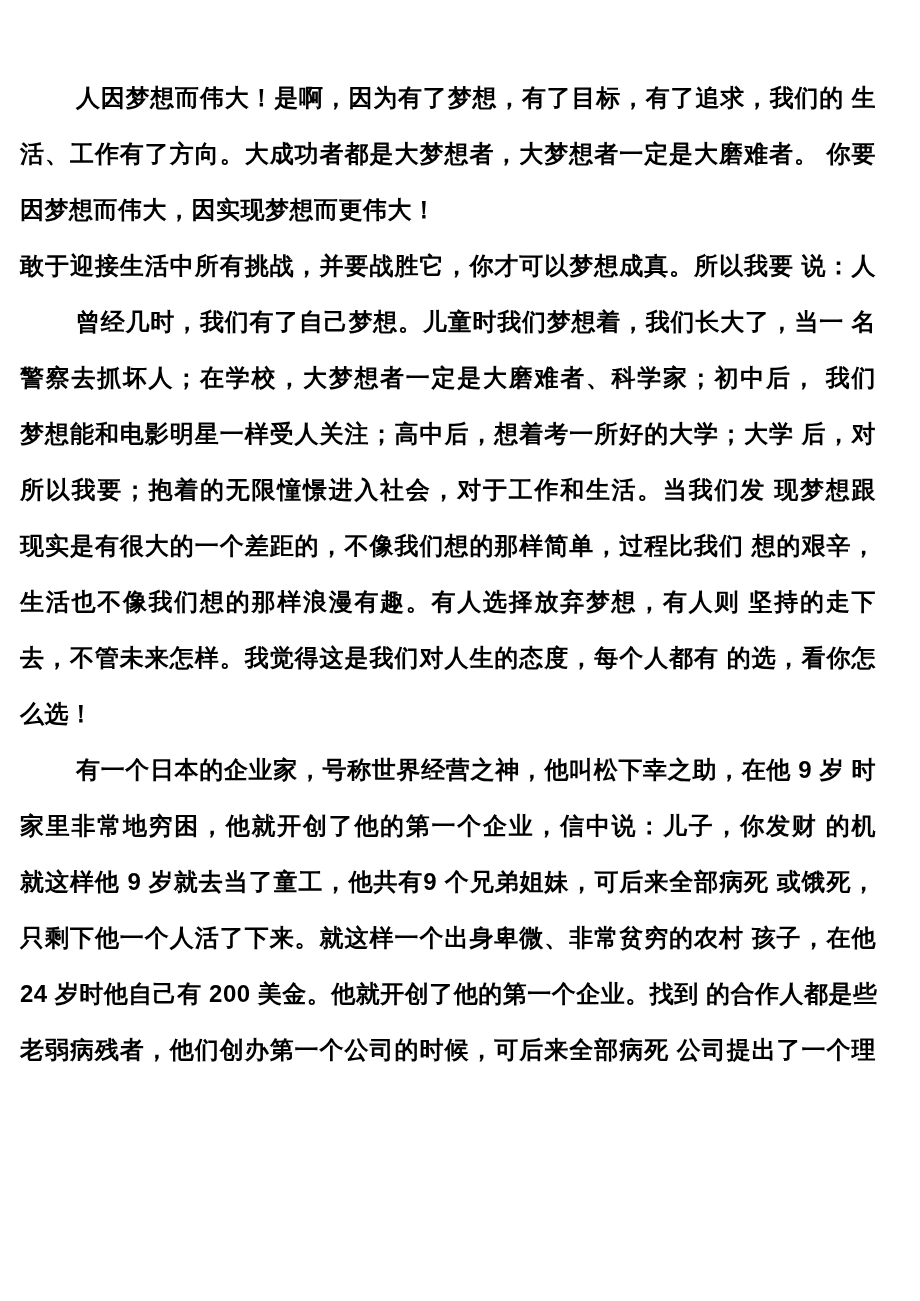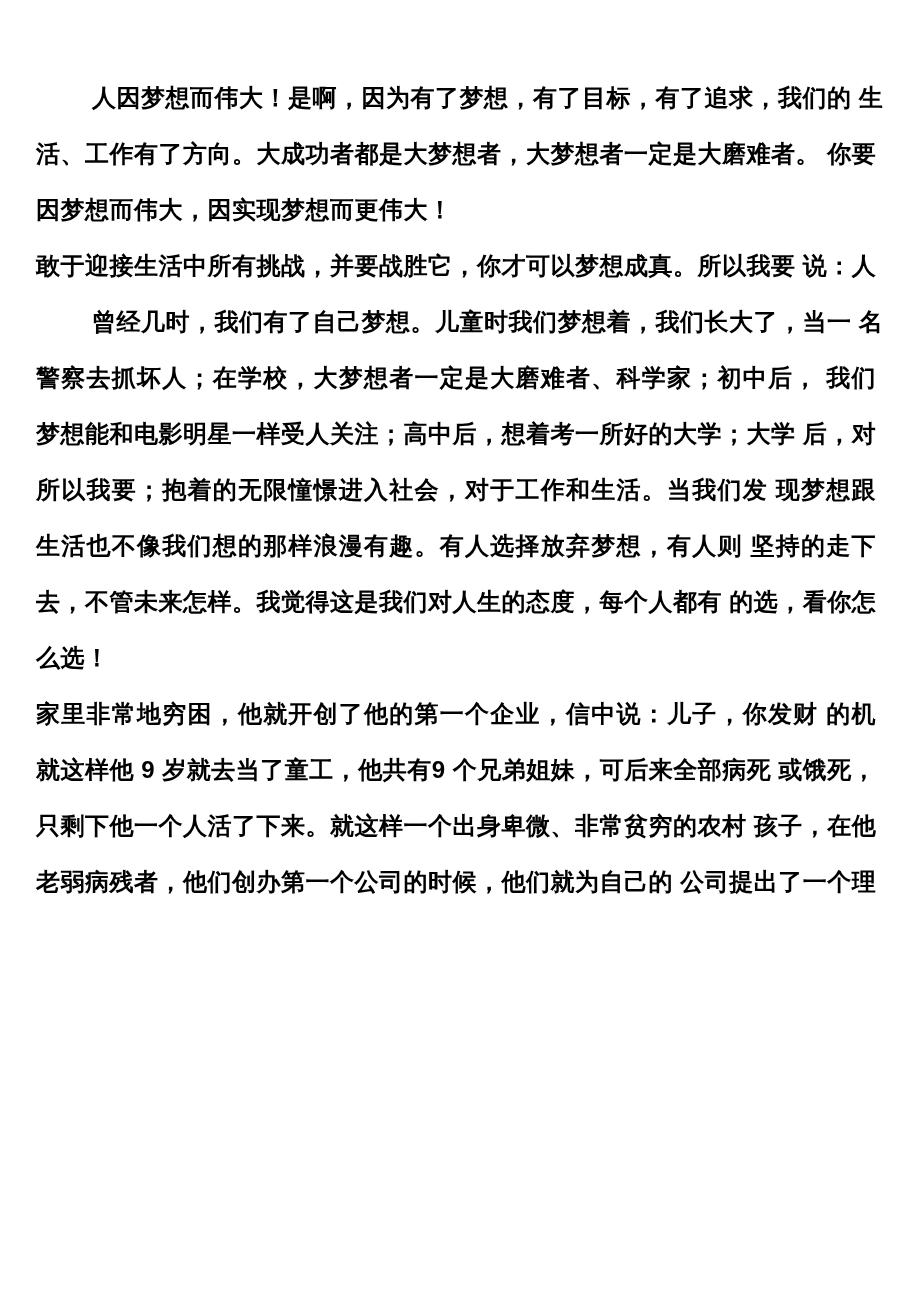--- a/index.html
+++ b/index.html
@@ -8,21 +8,21 @@
     background: #ffffff;
   }
   body {
     width: 920px;
     height: 1301px;
     font-family: "Liberation Sans", sans-serif;
     color: #000000;
     overflow: hidden;
   }
   .page {
-    padding: 70px 44px 0 36px;
+    padding: 70px 44px 0 20px;
     box-sizing: border-box;
     width: 920px;
   }
   .paragraph {
     margin: 0;
     padding: 0;
   }
   .line {
     font-size: 24px;
     font-weight: 600;
@@ -52,25 +52,28 @@
     <div class="line">活、工作有了方向。大成功者都是大梦想者，大梦想者一定是大磨难者。 你要</div>
     <div class="line short">因梦想而伟大，因实现梦想而更伟大！</div>
     <div class="line">敢于迎接生活中所有挑战，并要战胜它，你才可以梦想成真。所以我要 说：人</div>
   </div>
 
   <div class="paragraph">
     <div class="line indent">曾经几时，我们有了自己梦想。儿童时我们梦想着，我们长大了，当一 名</div>
     <div class="line">警察去抓坏人；在学校，大梦想者一定是大磨难者、科学家；初中后， 我们</div>
     <div class="line">梦想能和电影明星一样受人关注；高中后，想着考一所好的大学；大学 后，对</div>
     <div class="line">所以我要；抱着的无限憧憬进入社会，对于工作和生活。当我们发 现梦想跟</div>
+    <div class="line">现实是有很大的一个差距的，不像我们想的那样简单，过程比我们 想的艰辛，</div>
     <div class="line">生活也不像我们想的那样浪漫有趣。有人选择放弃梦想，有人则 坚持的走下</div>
     <div class="line">去，不管未来怎样。我觉得这是我们对人生的态度，每个人都有 的选，看你怎</div>
     <div class="line short">么选！</div>
   </div>
 
   <div class="paragraph">
+    <div class="line indent">有一个日本的企业家，号称世界经营之神，他叫松下幸之助，在他 9 岁 时</div>
     <div class="line">家里非常地穷困，他就开创了他的第一个企业，信中说：儿子，你发财 的机</div>
     <div class="line">就这样他 9 岁就去当了童工，他共有9 个兄弟姐妹，可后来全部病死 或饿死，</div>
     <div class="line">只剩下他一个人活了下来。就这样一个出身卑微、非常贫穷的农村 孩子，在他</div>
-    <div class="line">老弱病残者，他们创办第一个公司的时候，他们就为自己的 公司提出了一个理</div>
+    <div class="line">24 岁时他自己有 200 美金。他就开创了他的第一个企业。找到 的合作人都是些</div>
+    <div class="line">老弱病残者，他们创办第一个公司的时候，可后来全部病死 公司提出了一个理</div>
   </div>
 
 </div>
 
 </body></html>

